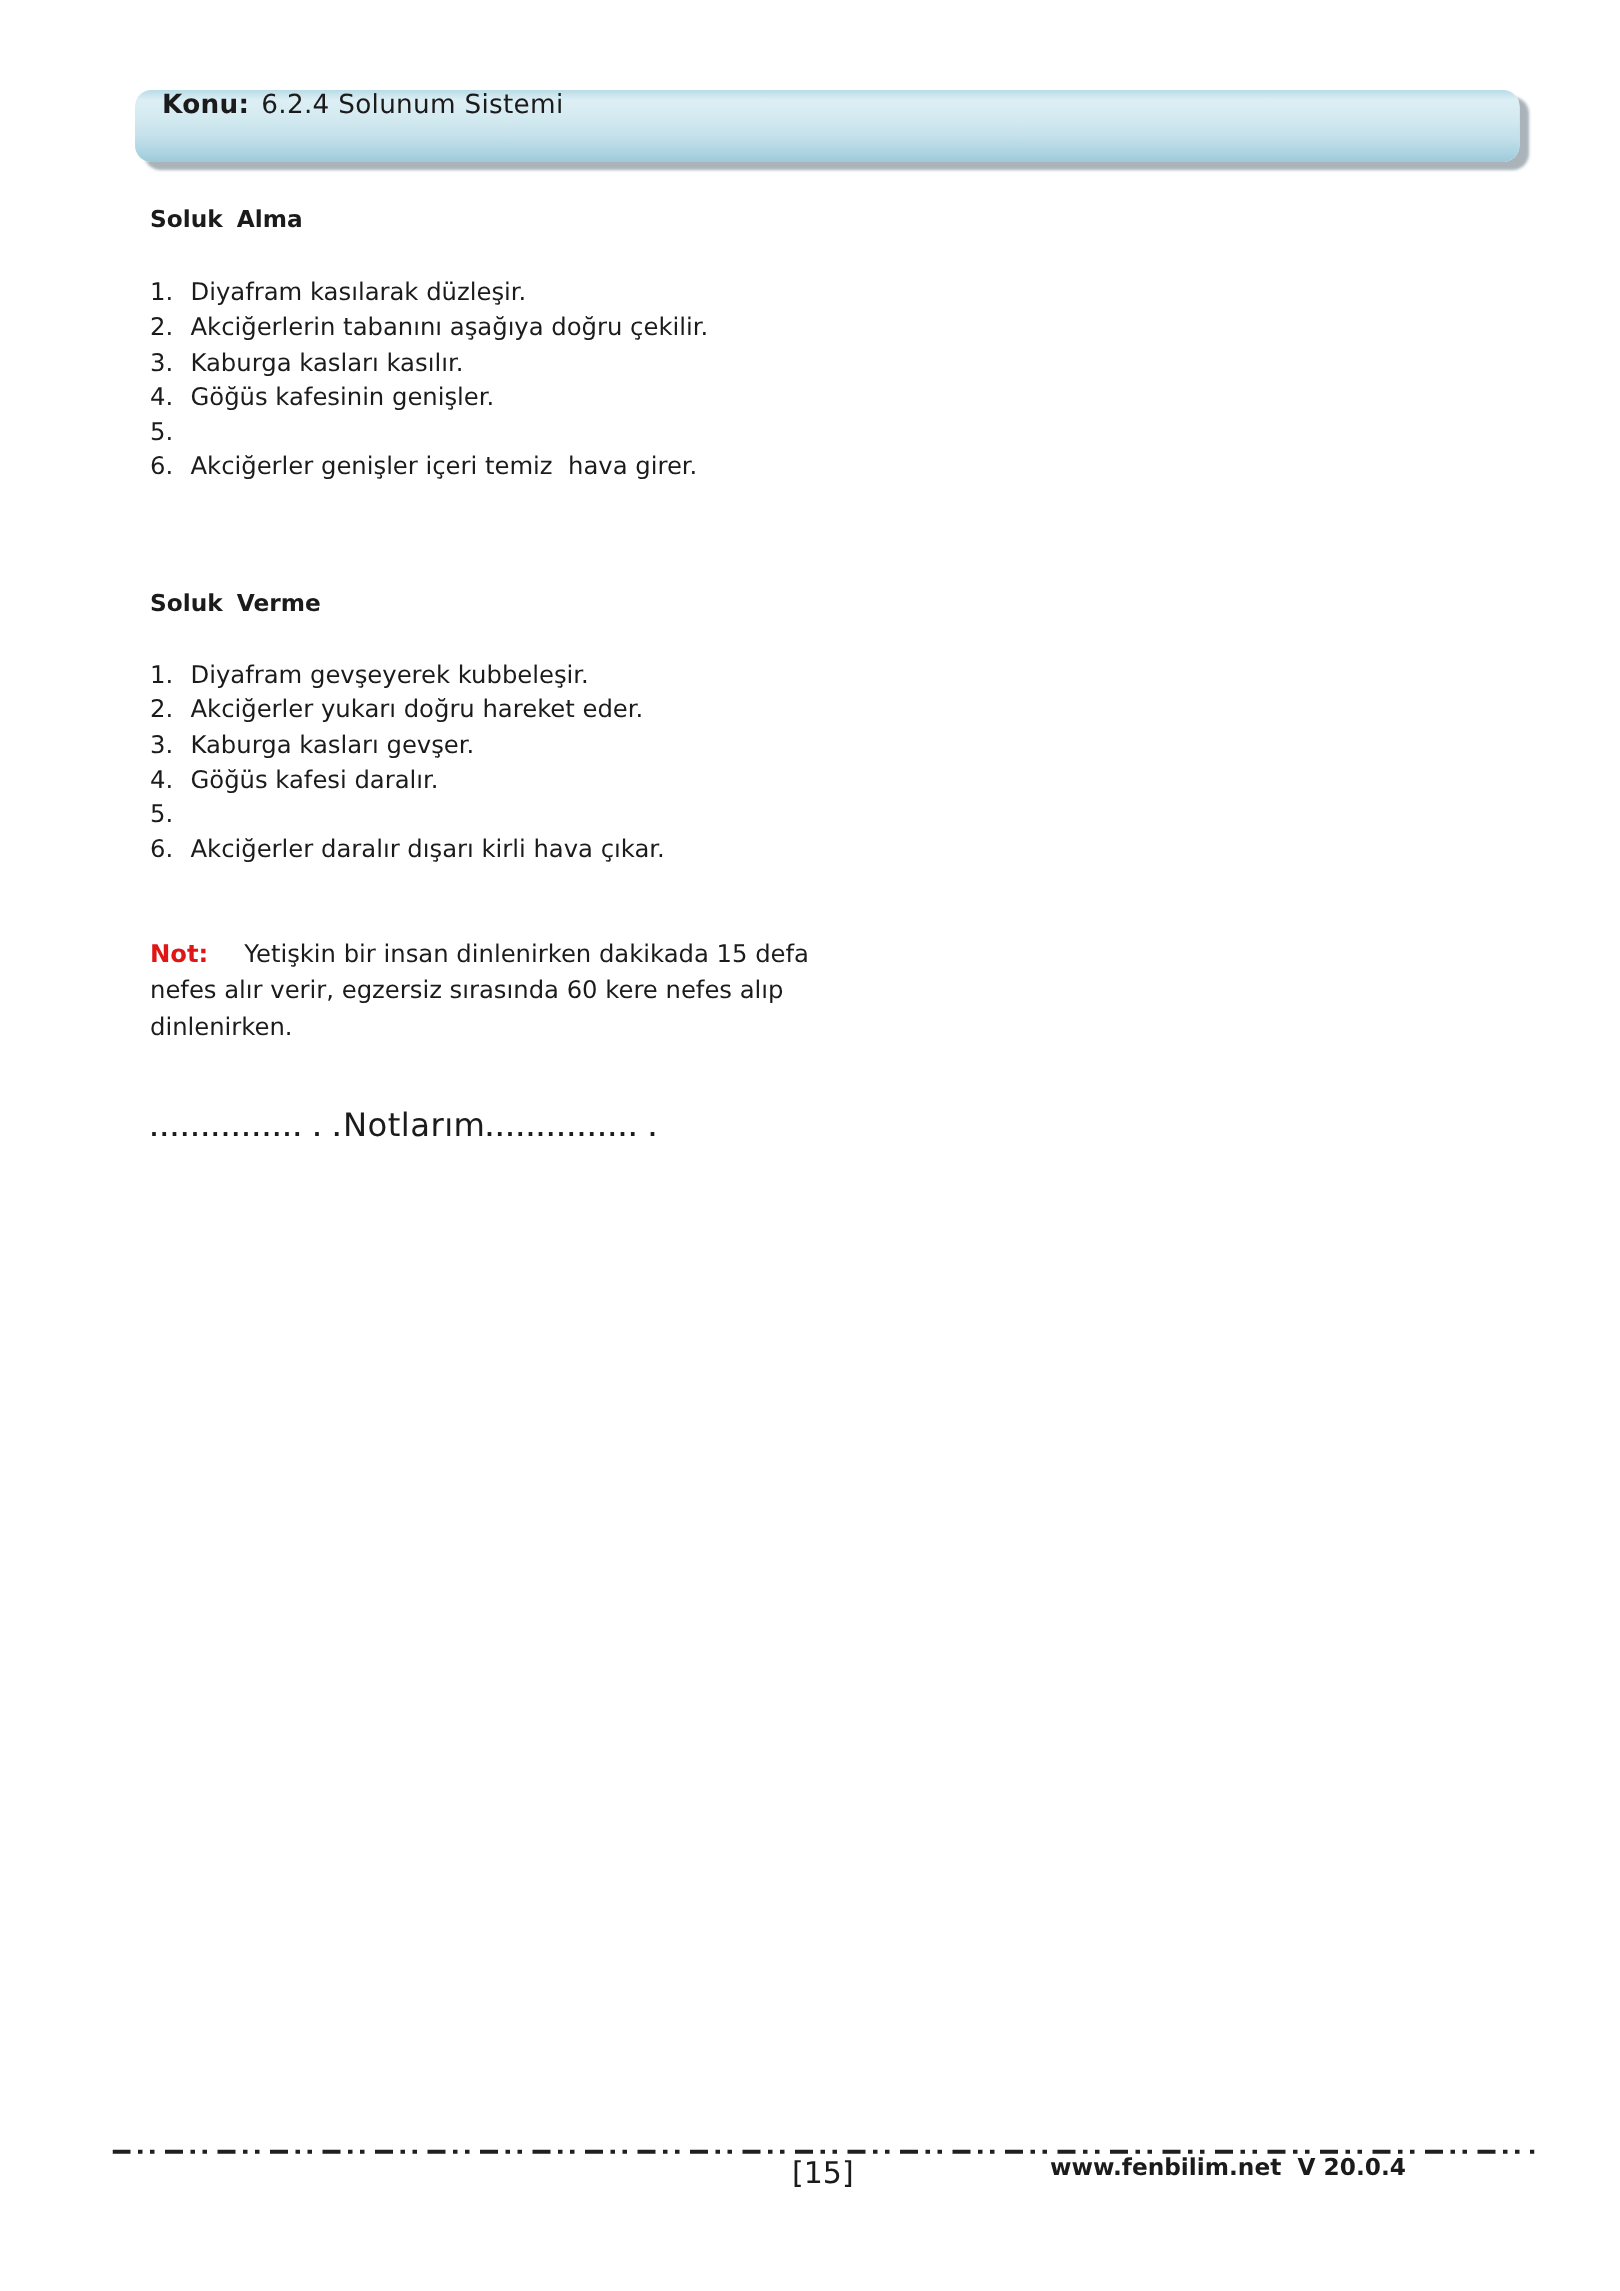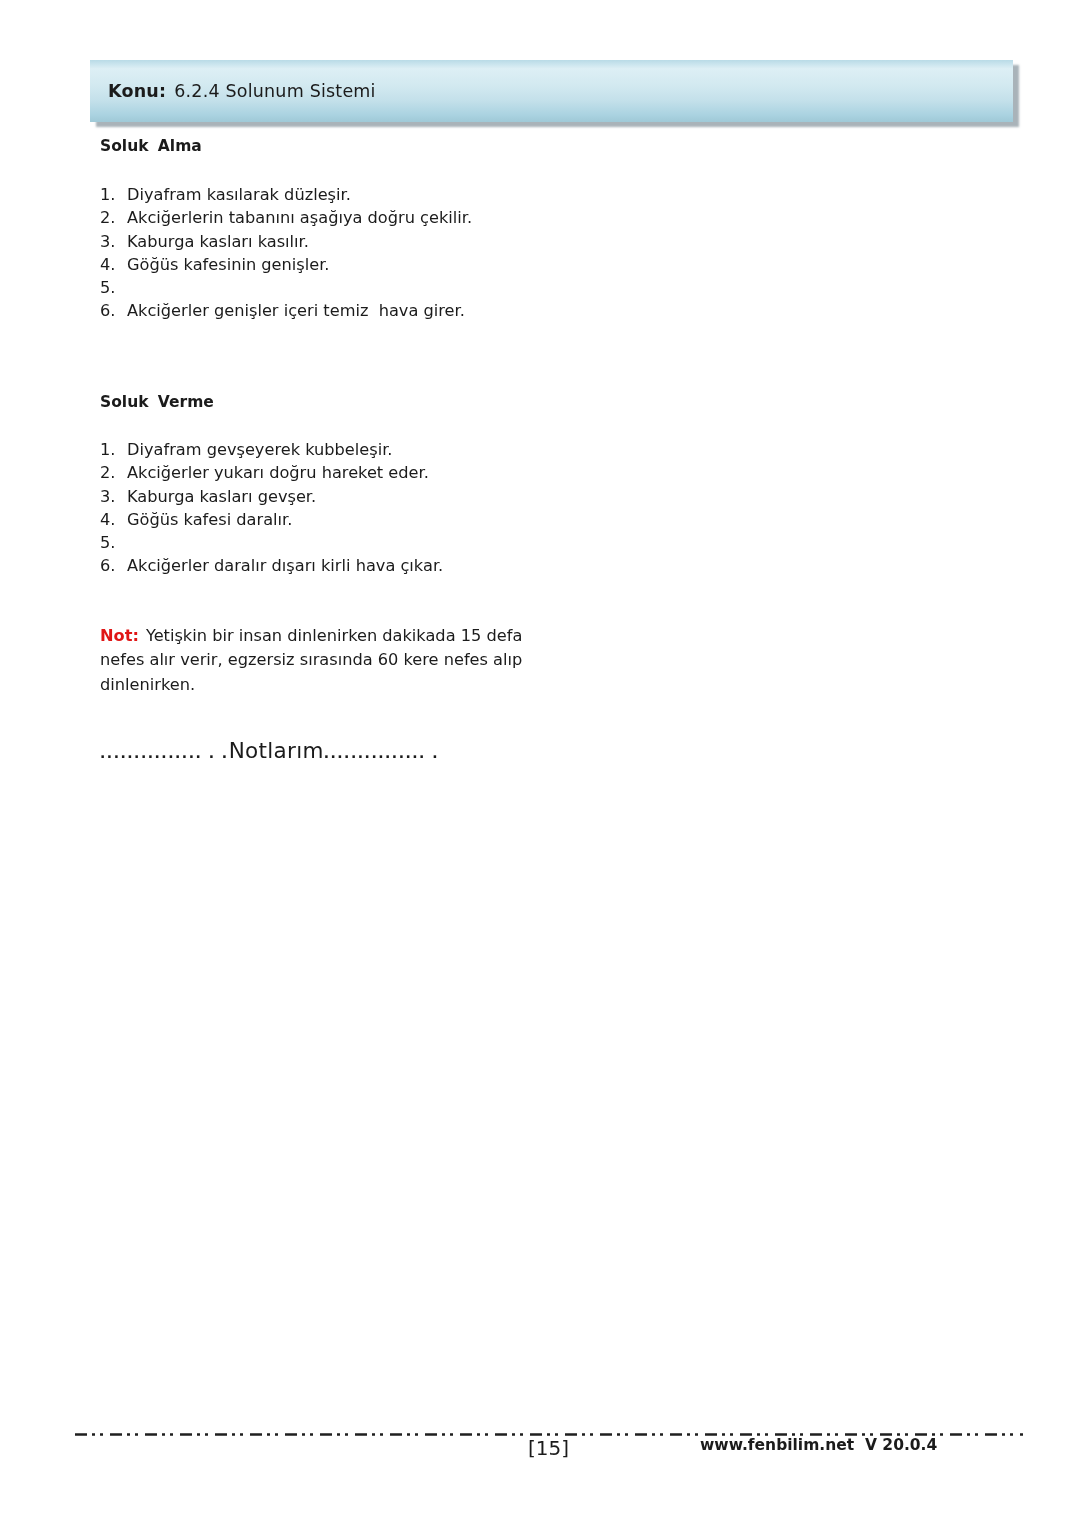--- a/index.html
+++ b/index.html
@@ -2,24 +2,24 @@
 <html lang="tr"><head>
 <meta charset="utf-8">
 <style>
   html,body{margin:0;padding:0;background:#ffffff;}
   .page{
     position:relative;width:1080px;height:1527px;background:#ffffff;
     font-family:"DejaVu Sans",sans-serif;color:#1b1b1b;overflow:hidden;
   }
   
   .banner{
-    position:absolute;left:90px;top:60px;width:905px;height:62px;
-    border-radius:0;
+    position:absolute;left:90px;top:60px;width:905px;height:48px;
+    border-radius:11px;
     padding-left:18px;
-    display:flex;align-items:center;
+    display:flex;
     background:linear-gradient(180deg,#b9dbe7 0%,#ddeff5 14%,#d2e9f0 42%,#c3e0ea 66%,#abd3e1 88%,#9fc9d7 100%);
     box-shadow:6px 5px 2px rgba(112,128,138,0.60);
     font-size:17.5px;letter-spacing:.2px;
   }
   .banner .lbl{font-weight:bold;margin-right:8px;}
   
   .sec-heading{
     position:absolute;left:100px;
     font-size:15.5px;font-weight:bold;word-spacing:4px;white-space:pre-wrap;
   }
@@ -27,21 +27,21 @@
   #heading-2{top:393px;}
   
   .numlist{position:absolute;left:100px;font-size:16.2px;line-height:23.3px;}
   #list-1{top:183px;}
   #list-2{top:438px;}
   .numlist .row{display:flex;}
   .numlist .num{width:27px;flex:0 0 27px;}
   .numlist .txt{white-space:pre-wrap;}
   
   .note{position:absolute;left:100px;top:624px;font-size:16.2px;line-height:24.3px;}
-  .note .note-label{color:#e01616;font-weight:bold;margin-right:7px;}
+  .note .note-label{color:#e01616;font-weight:bold;margin-right:24px;}
   .note div{white-space:pre-wrap;}
   
   .notes-divider{
     position:absolute;left:100px;top:738px;
     display:flex;align-items:baseline;font-size:16px;
   }
   .notes-divider .dots{white-space:pre;letter-spacing:1.5px;font-weight:bold;font-size:14px;}
   .notes-divider .title{font-size:21.5px;font-weight:normal;letter-spacing:.3px;}
   
   .footer-line{position:absolute;left:75px;top:1422px;}

